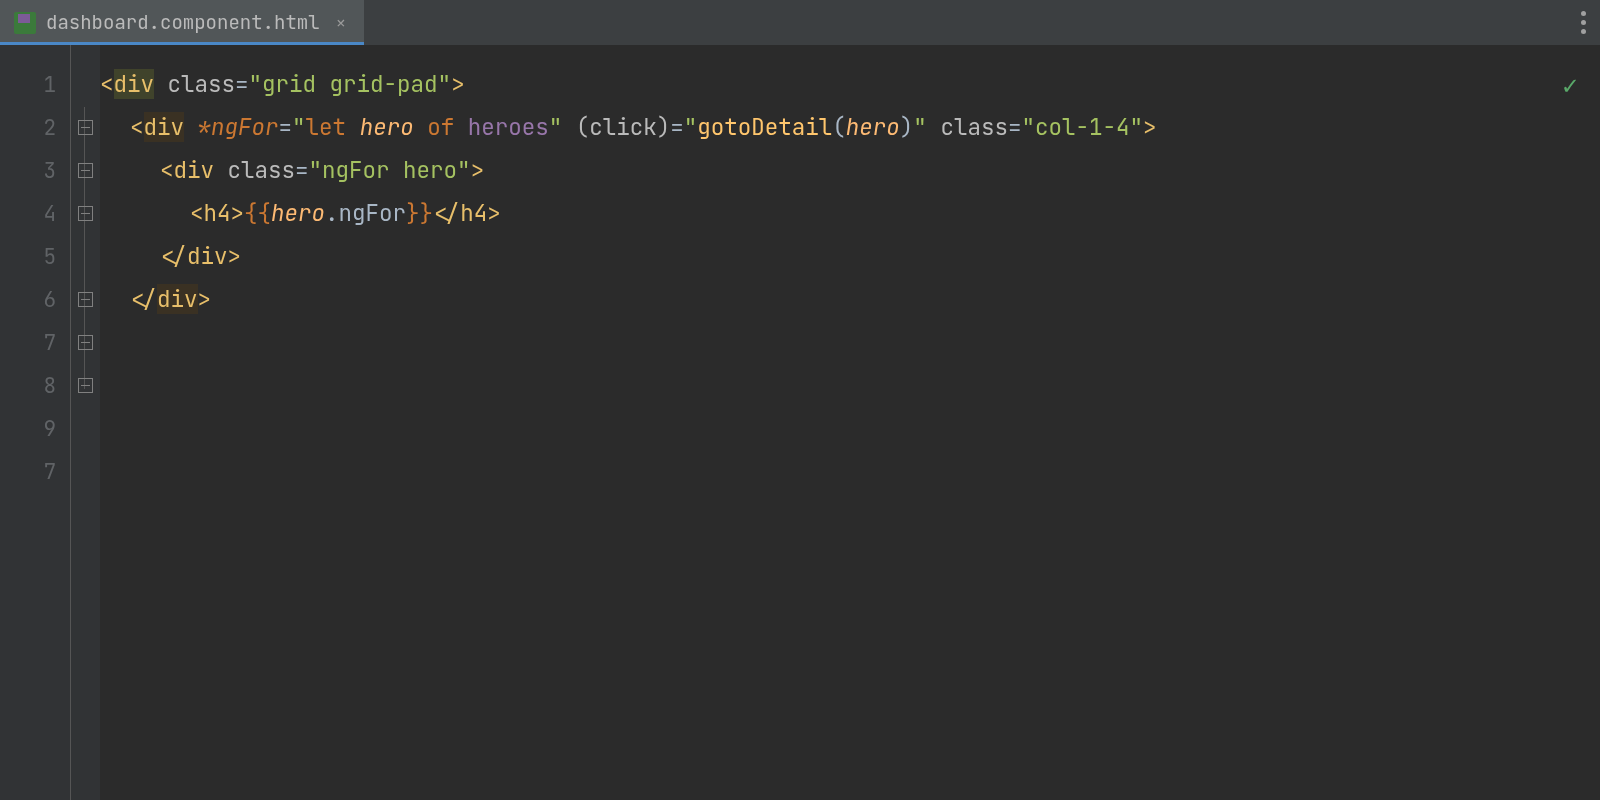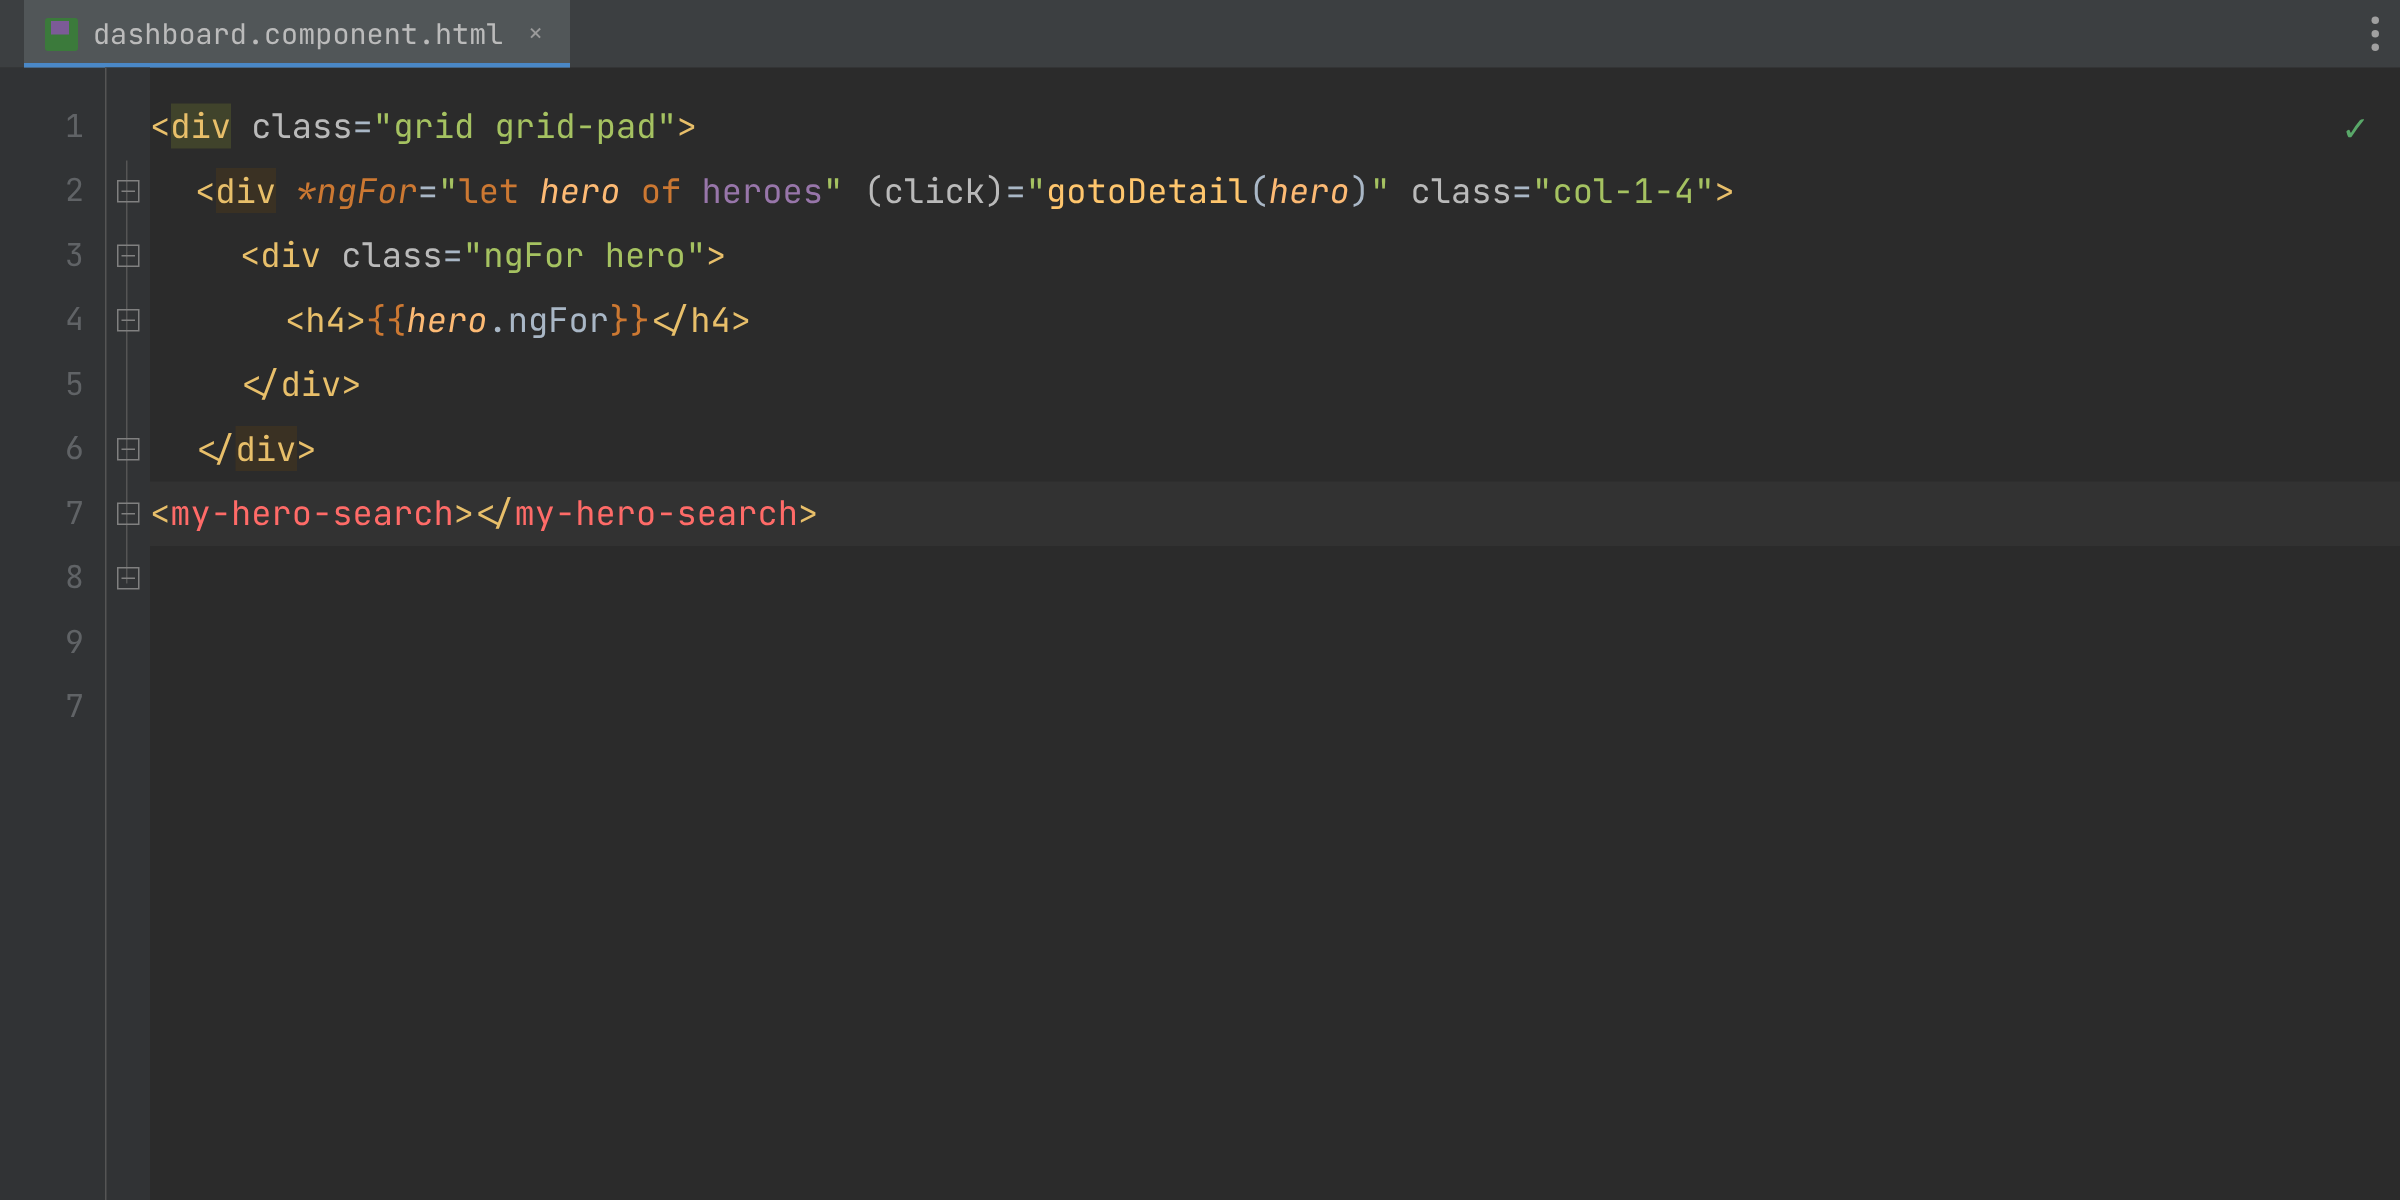--- a/index.html
+++ b/index.html
@@ -1,19 +1,19 @@
 <!DOCTYPE html>
 <html><head>
 <meta charset="utf-8">
 <style>
   * { margin:0; padding:0; box-sizing:border-box; }
   html,body { width:1600px; height:800px; background:#2b2b2b; font-family:"JetBrains Mono","Menlo","Consolas",monospace; color:#a9b7c6; overflow:hidden; }
 
   
-  .tabbar      { height:45px; background:#3c3f41; display:flex; align-items:stretch; position:relative;padding-left:16px; }
+  .tabbar      { height:45px; background:#3c3f41; display:flex; align-items:stretch; position:relative; }
   .tab         { display:flex; align-items:center; padding:0 18px 0 14px; background:#4e5254; color:#bbbbbb; font-size:19px; gap:10px; position:relative; }
   .tab.active  { background:#515658; }
   .tab.active::after { content:""; position:absolute; left:0; right:0; bottom:0; height:3px; background:#4a88c7; }
   .tab .file-icon { width:22px; height:22px; background:#3b7a3b; border-radius:2px; position:relative; }
   .tab .file-icon::before { content:""; position:absolute; left:4px; top:2px; width:12px; height:9px; background:#7c5b97; }
   .tab .close  { color:#9a9a9a; font-size:18px; margin-left:6px; }
   .kebab       { position:absolute; right:14px; top:0; bottom:0; display:flex; flex-direction:column; justify-content:center; gap:4px; }
   .kebab span  { width:5px; height:5px; border-radius:50%; background:#a0a0a0; }
 
   
@@ -126,17 +126,16 @@
 
     <div class="row" style="padding-left:60px;"><span class="punc">&lt;</span><span class="tag">div</span><span class="txt"> </span><span class="attr">class</span><span class="eq">=</span><span class="str">"<span>ngFor hero</span>"</span><span class="punc">&gt;</span></div>
 
     <div class="row" style="padding-left:90px;"><span class="punc">&lt;</span><span class="tag">h4</span><span class="punc">&gt;</span><span class="brace">{{</span><span class="var">hero</span><span class="txt">.ngFor</span><span class="brace">}}</span><span class="punc">&lt;/</span><span class="tag">h4</span><span class="punc">&gt;</span></div>
 
     <div class="row" style="padding-left:60px;"><span class="punc">&lt;/</span><span class="tag">div</span><span class="punc">&gt;</span></div>
 
     <div class="row" style="padding-left:30px;"><span class="punc">&lt;/</span><span class="tag bg-dim">div</span><span class="punc">&gt;</span></div>
 
 
-    <div class="row hl" style="padding-left:0;"><span class="punc">&lt;</span><span class="custom">my-hero-search</span><span class="punc">&gt;</span><span class="punc">&lt;/</span><span class="custom">my-hero-search</span><span class="punc">&gt;</span></div>
 
     <div class="row"></div>
   </div>
 </div>
 
 </body></html>

